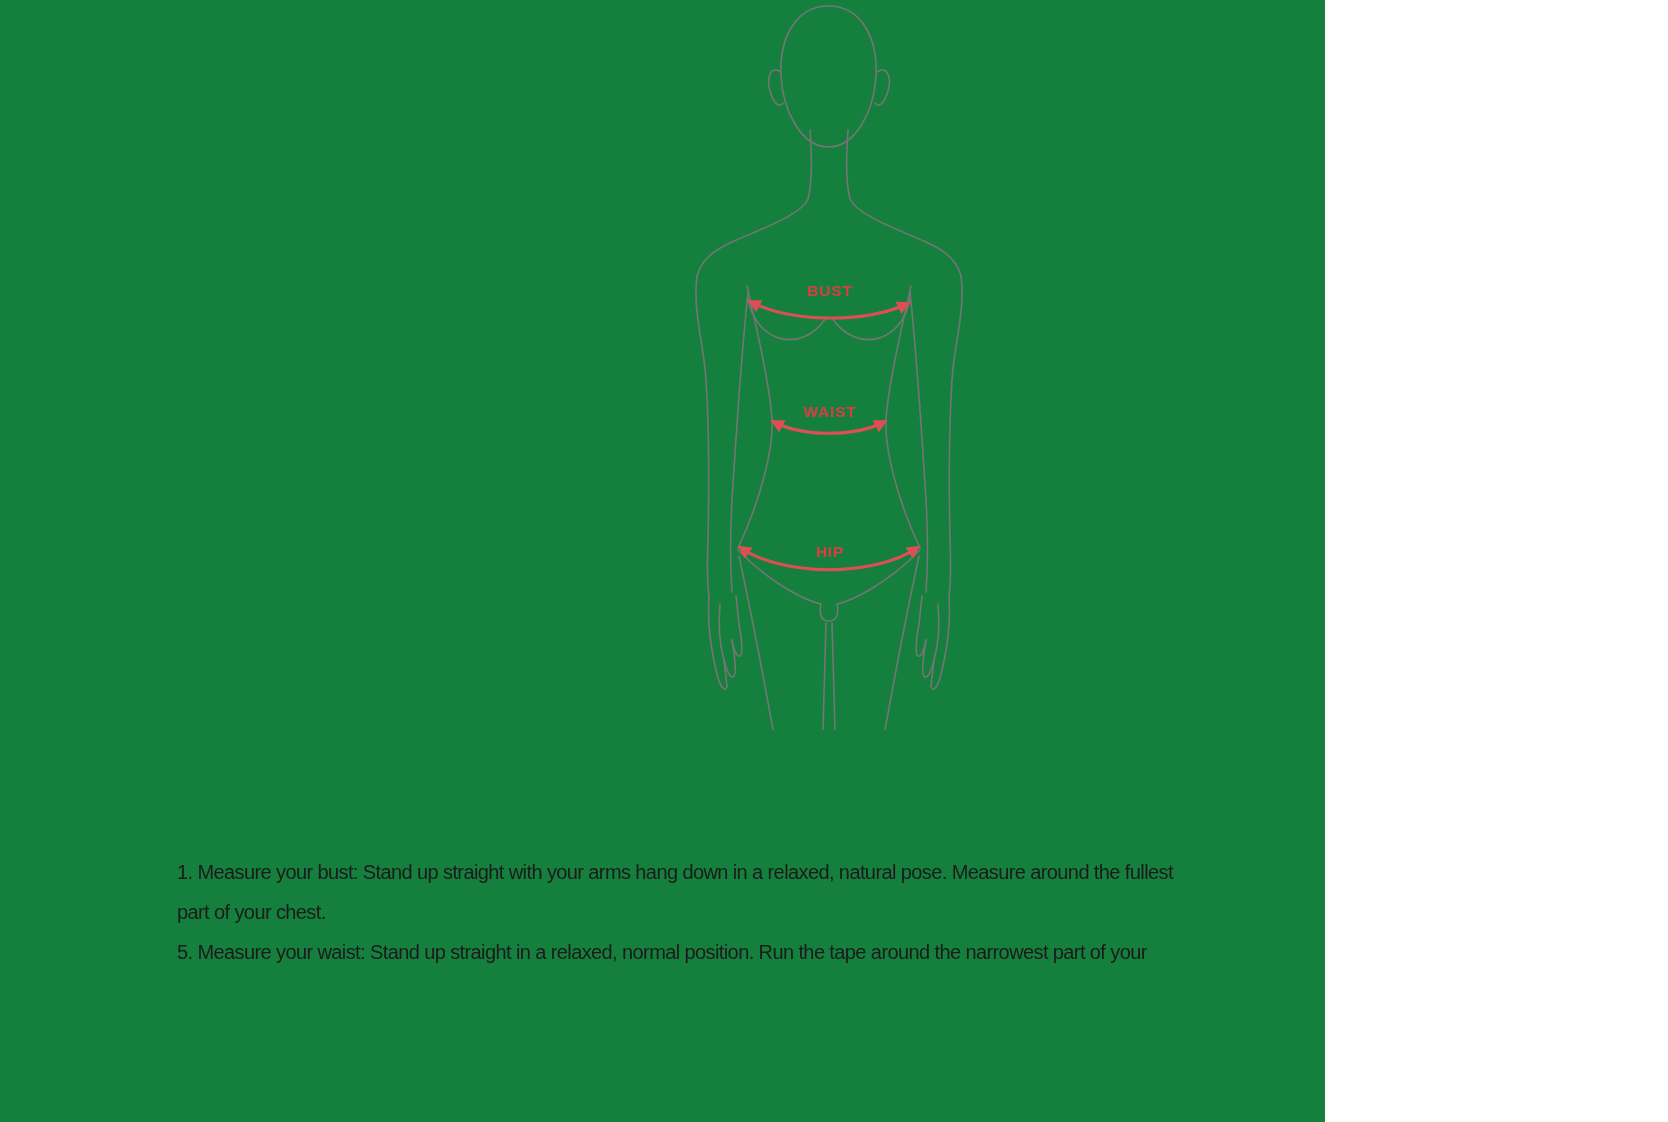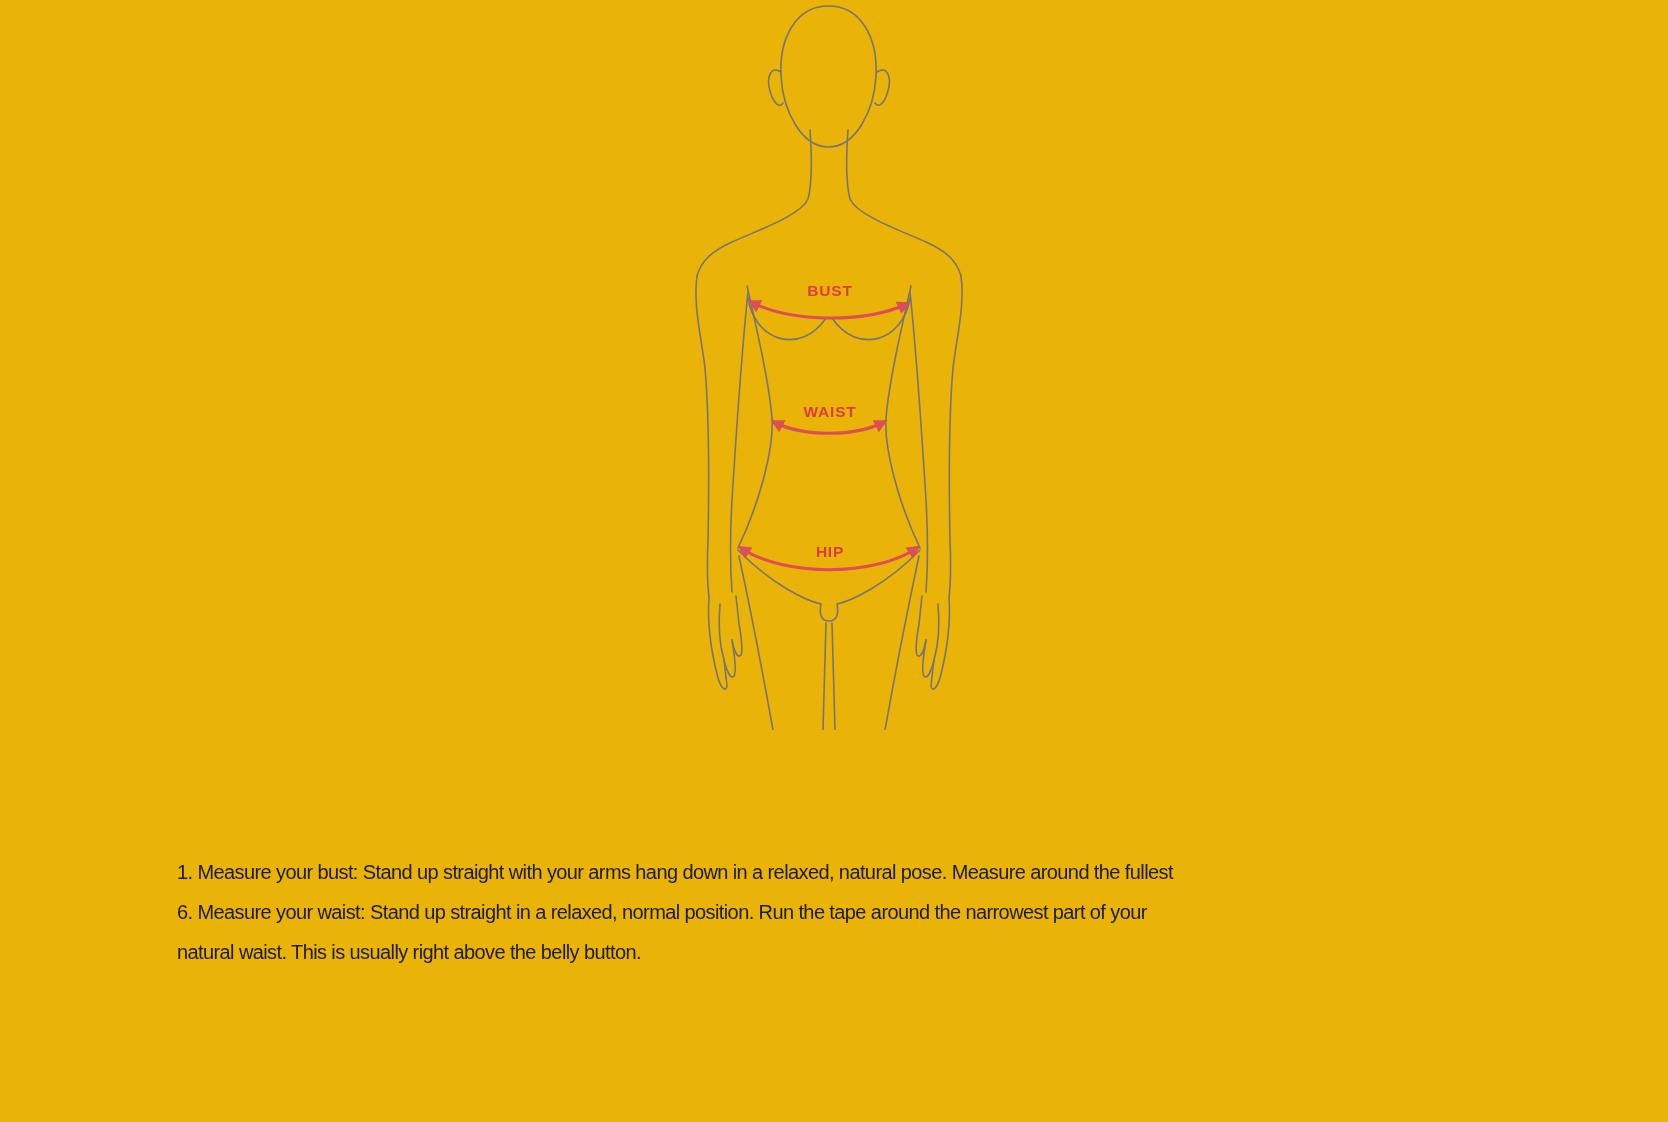--- a/index.html
+++ b/index.html
@@ -6,23 +6,23 @@
     margin: 0;
     padding: 0;
     background: #ffffff;
     width: 1668px;
     height: 1122px;
     overflow: hidden;
     font-family: "Liberation Sans", sans-serif;
   }
   .stage {
     position: relative;
-    width: 1668px;
+    width: 1325px;
     height: 1122px;
-    background: #eab308;
+    background: #15803d;
   }
   .figure-wrap {
     position: absolute;
     left: 660px;
     top: 0;
     width: 340px;
     height: 730px;
   }
   .body-line {
     fill: none;
@@ -113,17 +113,17 @@
       </g>
 
       <text class="measure-label" x="170" y="296">BUST</text>
       <text class="measure-label" x="170" y="417">WAIST</text>
       <text class="measure-label" x="170" y="557">HIP</text>
     </svg>
   </div>
 
   <div class="instructions">
     <div class="instr-line">1. Measure your bust: Stand up straight with your arms hang down in a relaxed, natural pose. Measure around the fullest</div>
-    <div class="instr-line">6. Measure your waist: Stand up straight in a relaxed, normal position. Run the tape around the narrowest part of your</div>
-    <div class="instr-line">natural waist. This is usually right above the belly button.</div>
+    <div class="instr-line">part of your chest.</div>
+    <div class="instr-line">5. Measure your waist: Stand up straight in a relaxed, normal position. Run the tape around the narrowest part of your</div>
   </div>
 
 </div>
 
 </body></html>

